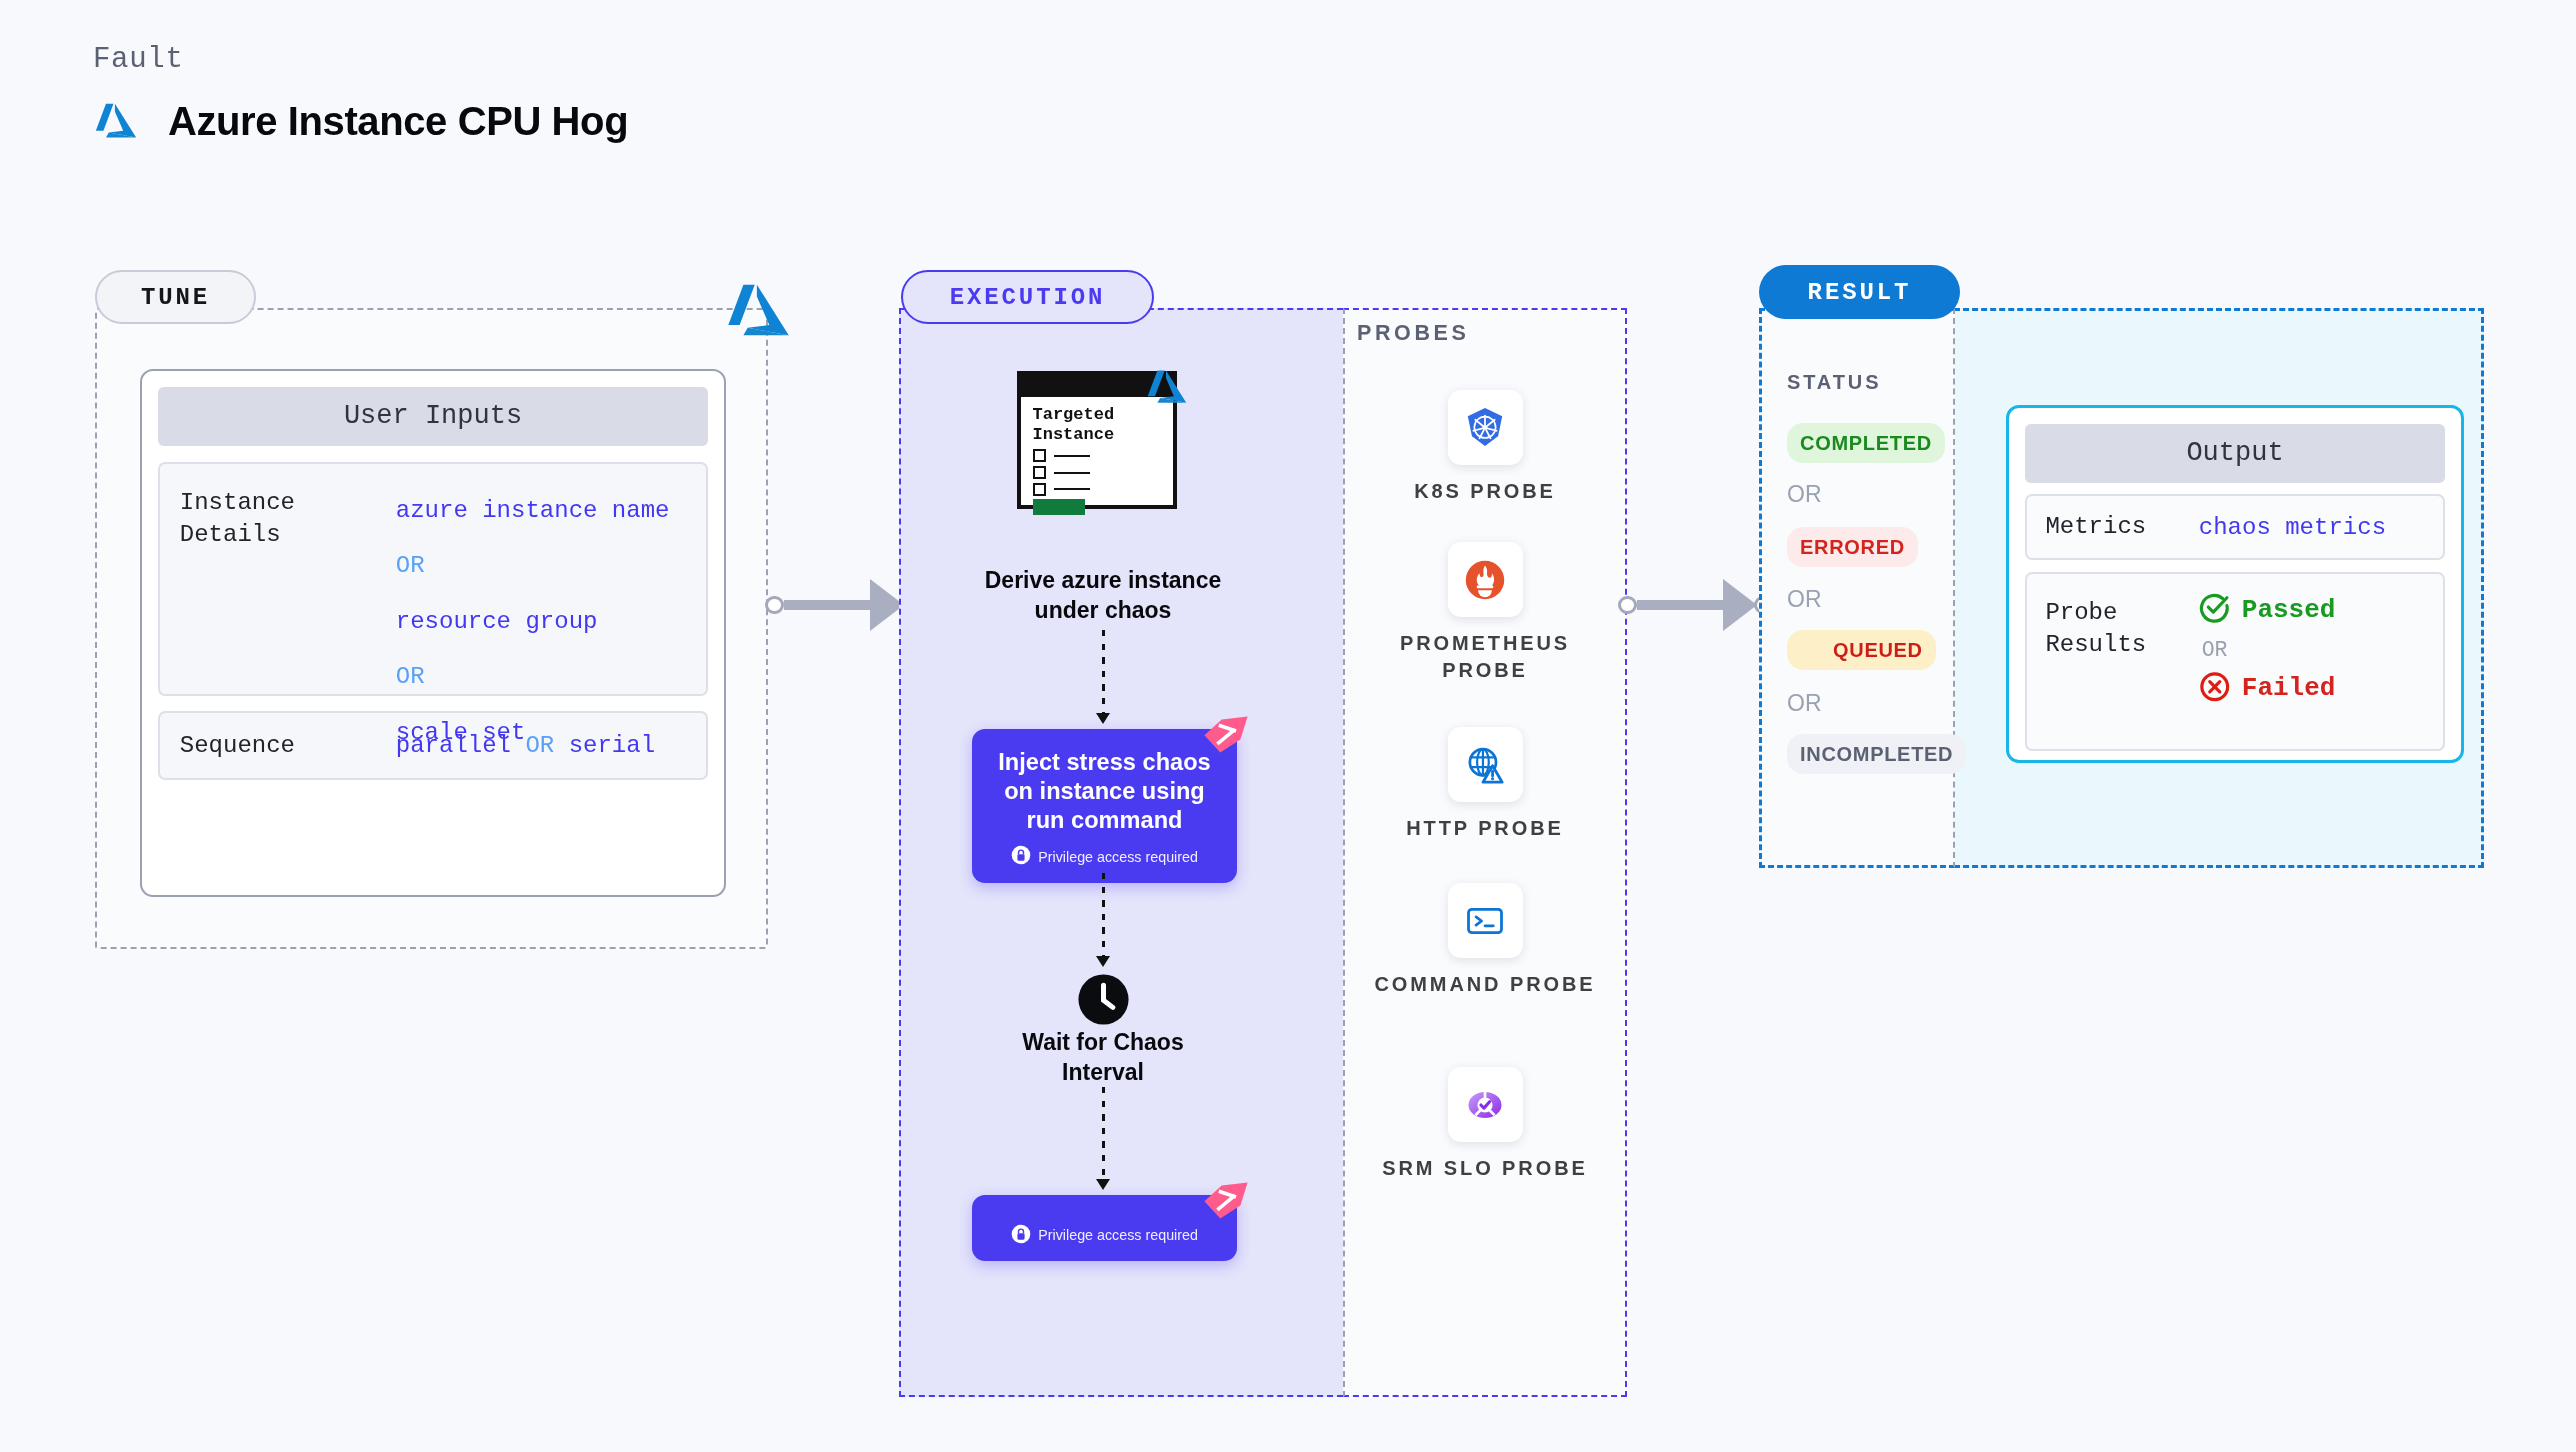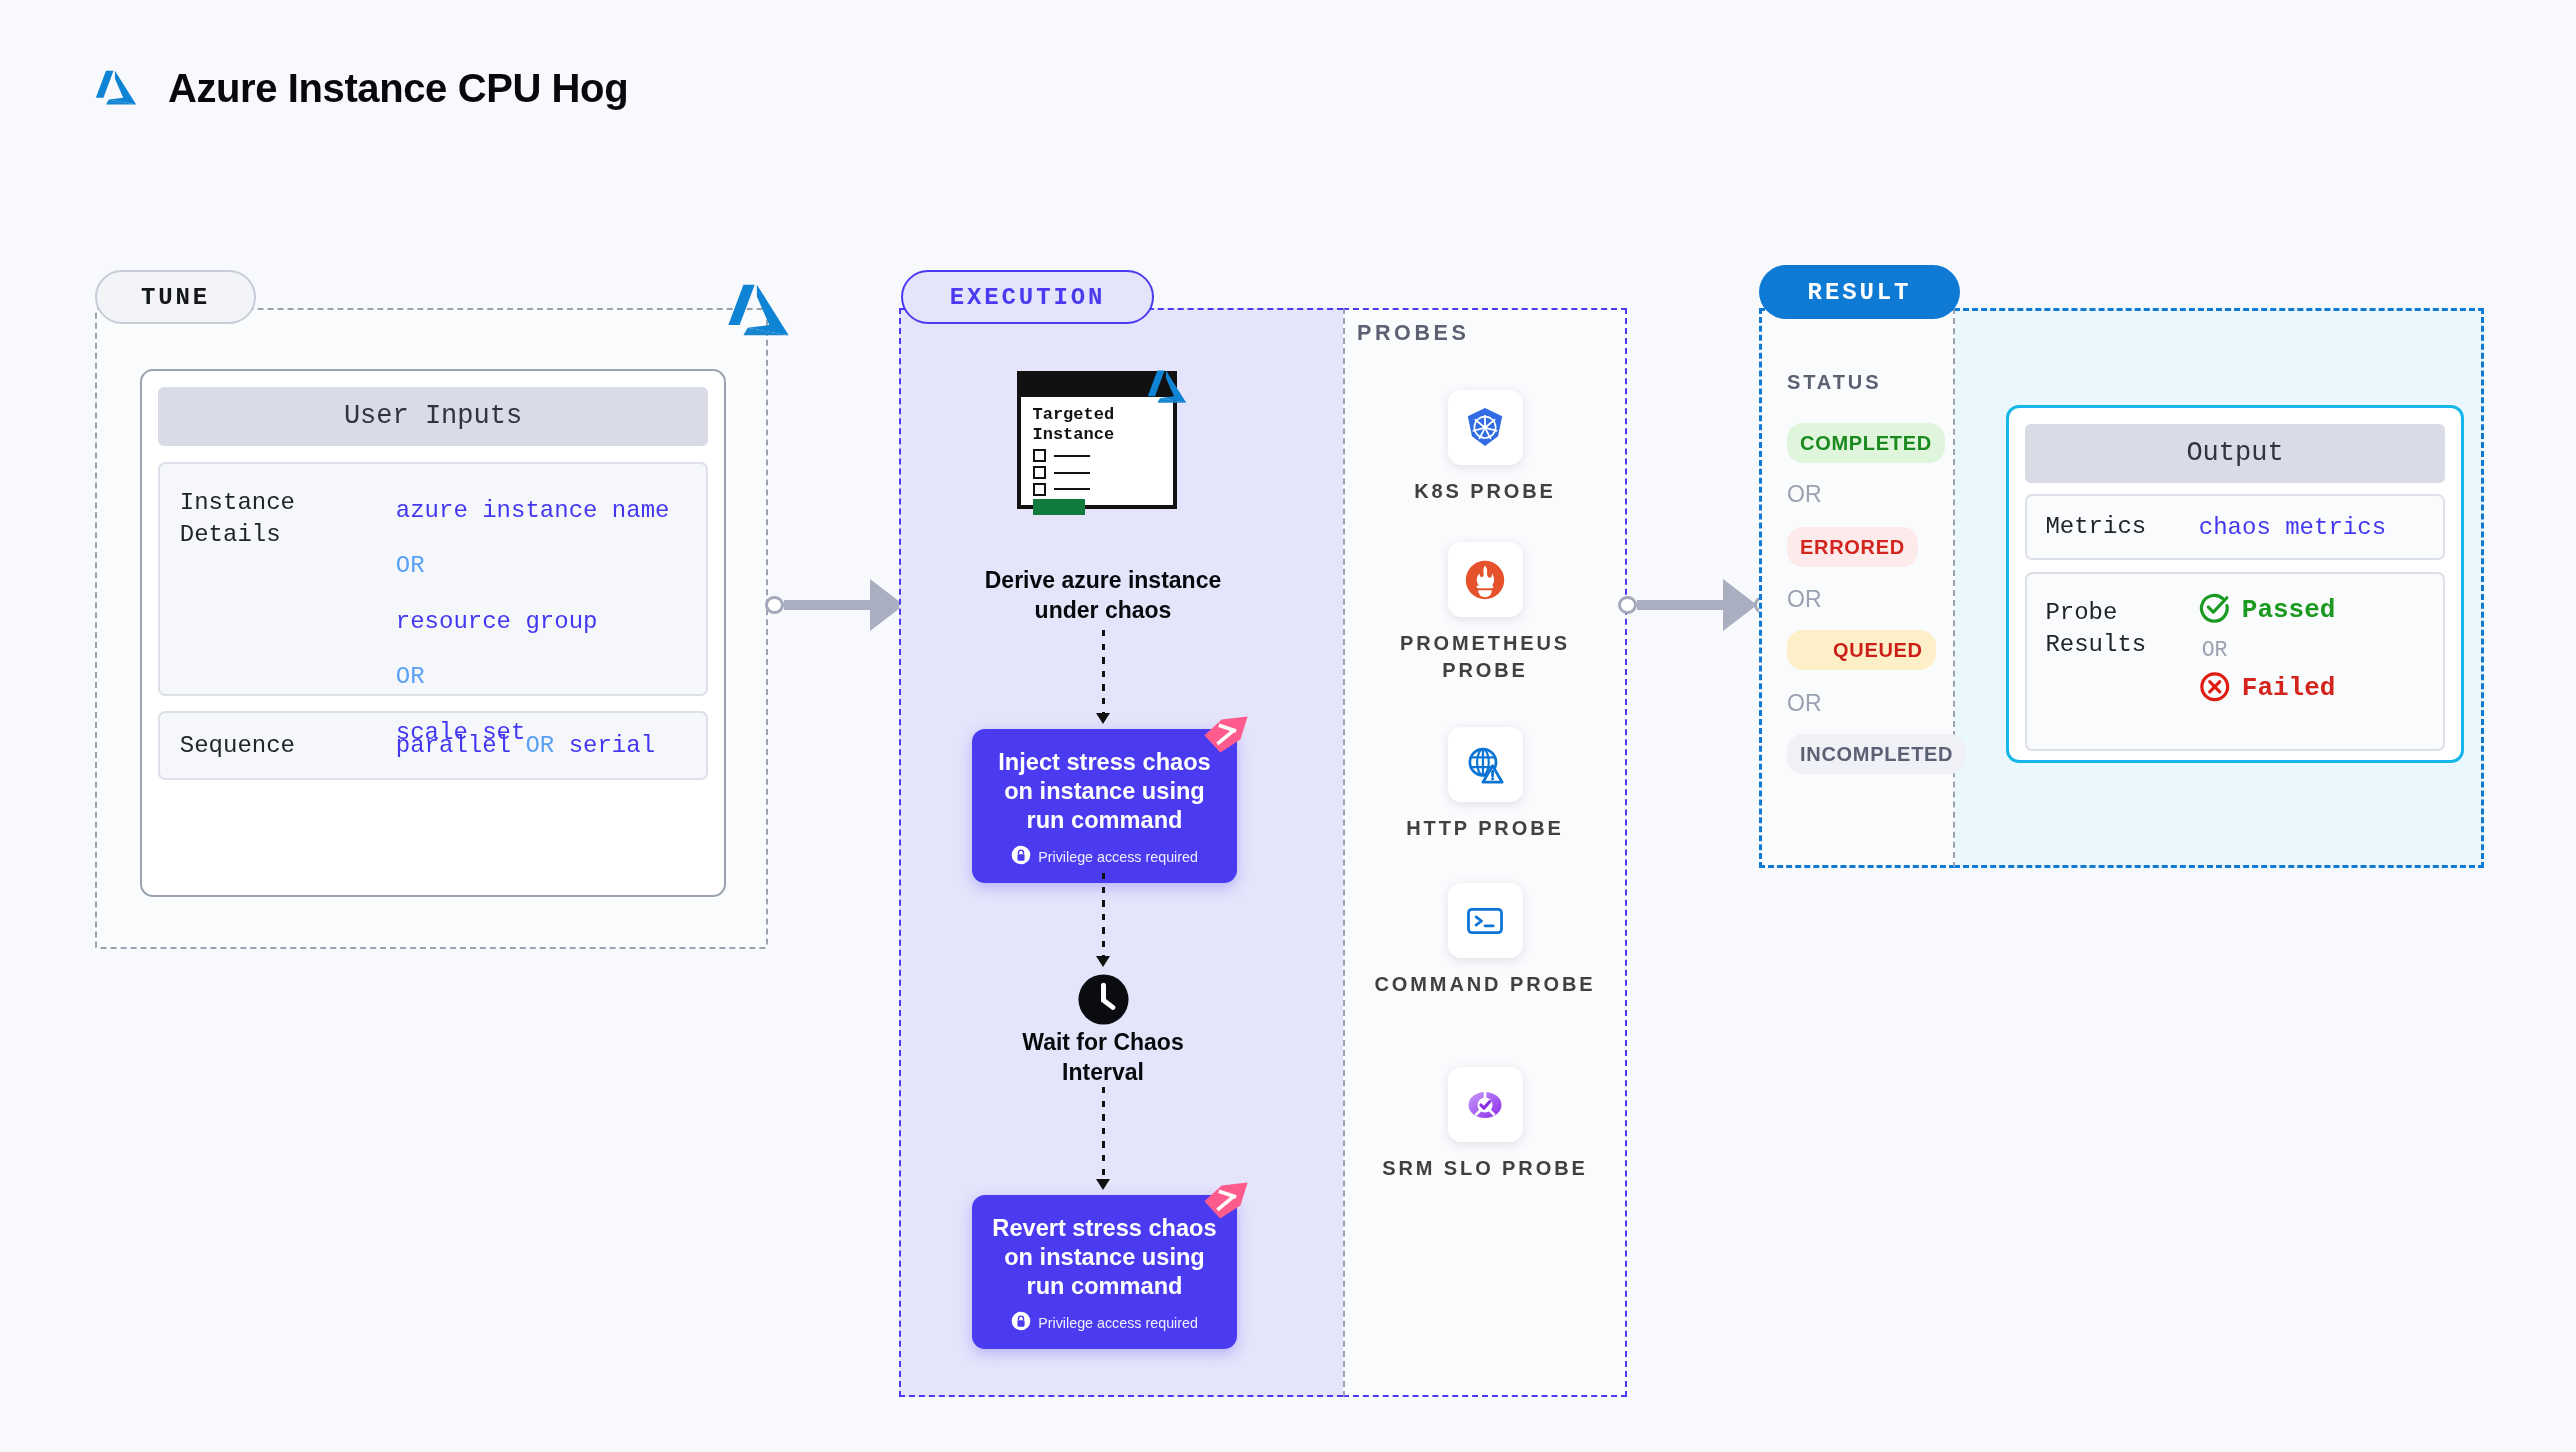--- a/index.html
+++ b/index.html
@@ -172,20 +172,21 @@
     width:0;height:0;border-top:26px solid transparent;border-bottom:26px solid transparent;
     border-left:34px solid #a9aec1; flex:none;
   }
   .pass-fail-row { display:flex; align-items:center; gap:11.5px; }
   .pf-text { font-size:26px; font-weight:bold; }
 </style>
 </head>
 <body>
 
 <div id="header">
+  <div id="fault-label">Fault</div>
   <div id="title-row">
     <span>
       <svg width="46" height="46" viewBox="0 0 64 64">
         <path d="M28.5 8 L14.5 45.5 L4 45.5 L18 8 Z" fill="#0f83d4"></path>
         <path d="M30.5 8 L60 55 L22 48 L42 45.5 L30.5 19 Z" fill="#0f83d4"></path>
         <path d="M22 48 L60 55 L18 55 Z" fill="#1886cf"></path>
       </svg>
     </span>
     <span id="page-title">Azure Instance CPU Hog</span>
   </div>
@@ -316,21 +317,20 @@
 <div class="arrow-head" style="left:1096px; top:1179px;"></div>
 
 <div class="action-box" style="left:972px; top:1195px;">
   <div class="harness-badge">
     <svg width="46" height="42" viewBox="0 0 64 58">
       <path d="M2 28 L26 6 L62 2 L52 34 L24 52 Z" fill="#ff5c8d"></path>
       <path d="M22 14 L46 22" stroke="#fff" stroke-width="5" fill="none"></path>
       <path d="M20 40 L44 20" stroke="#fff" stroke-width="5" fill="none"></path>
     </svg>
   </div>
-  <div class="action-title">Revert stress chaos on instance using run command</div>
   <div class="priv-row">
     <span>
       <svg width="20" height="20" viewBox="0 0 28 28">
         <circle cx="14" cy="14" r="13" fill="#ffffff"></circle>
         <rect x="9" y="13" width="10" height="9" rx="1.6" fill="#4b3bf0"></rect>
         <path d="M10.5 13 v-2.3 a3.5 3.5 0 0 1 7 0 V13" stroke="#4b3bf0" stroke-width="2" fill="none"></path>
       </svg>
     </span>
     <span>Privilege access required</span>
   </div>

